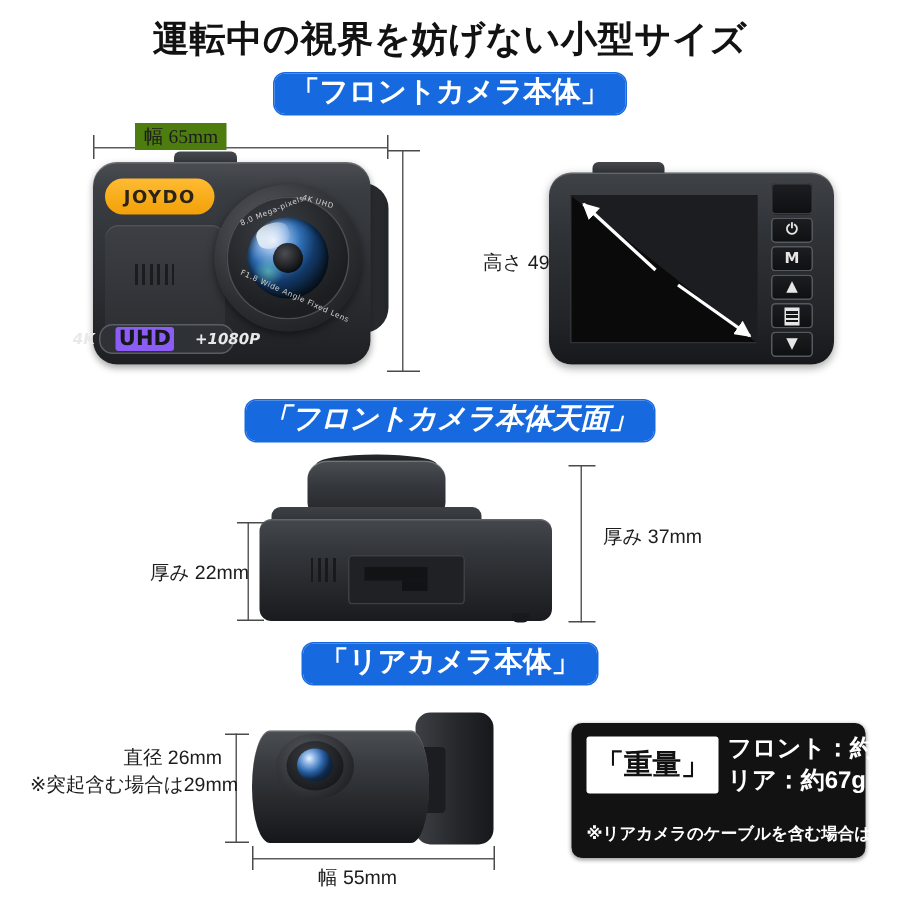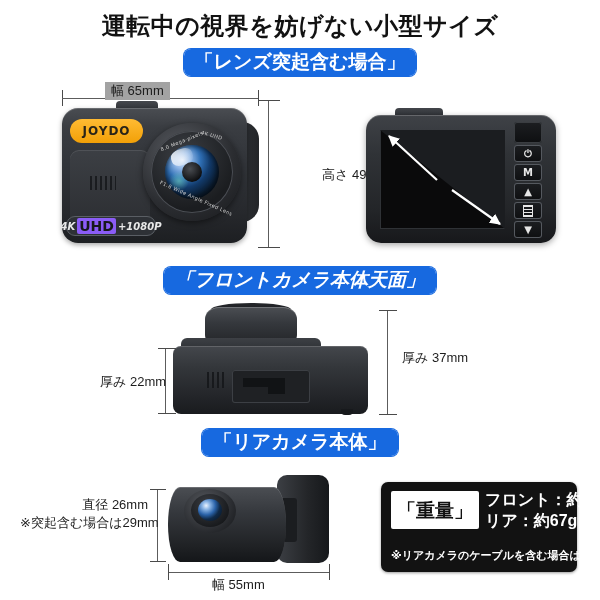--- a/index.html
+++ b/index.html
@@ -90,21 +90,21 @@
     left:90px;top:176px;width:26px;height:14px;
     background:
       repeating-linear-gradient(90deg,#15171a 0 2px,transparent 2px 5px);
     opacity:.85;
   }
   .res-badge{
     left:66px;top:216px;width:88px;height:18px;
     border-radius:9px;
     background:#2e3136;
     border:1px solid #5a5e64;
-    display:flex;align-items:center;justify-content:center;gap:2px;
+    display:flex;align-items:center;justify-content:center;gap:14px;
     font-size:10px;font-weight:700;color:#e9e9e9;font-style:italic;
     font-family:"DejaVu Sans",sans-serif;
   }
   .res-badge .uhd{
     background:#8b5cf6;color:#16181a;border-radius:2px;
     padding:0 2px;font-size:14px;font-style:normal;
   }
 
   
   .lens-outer{
@@ -284,21 +284,21 @@
   }
 </style>
 </head>
 <body>
 
 <div id="page">
 
   <div class="abs headline">運転中の視界を妨げない小型サイズ</div>
 
   <div class="abs badge-wrap" style="top:50px;">
-    <span class="badge">「レンズ突起含む場合」</span>
+    <span class="badge">「フロントカメラ本体」</span>
   </div>
 
   <div class="abs fc-topnub"></div>
   <div class="abs fc-rightlobe"></div>
   <div class="abs fc-body"></div>
   <div class="abs fc-panel"></div>
   <div class="abs logo-pill">JOYDO</div>
   <div class="abs speaker"></div>
   <div class="abs res-badge">
     <span>4K</span>
@@ -311,21 +311,21 @@
   <div class="abs lens-pupil"></div>
   <div class="abs lens-text">
     <span class="lt-top">8.0 Mega-pixels</span>
     <span class="lt-top2">4K  UHD</span>
     <span class="lt-bot">F1.8 Wide Angle Fixed Lens</span>
   </div>
 
   <div class="abs tick-v" style="left:62px;top:90px;height:16px;"></div>
   <div class="abs tick-v" style="left:258px;top:90px;height:16px;"></div>
   <div class="abs rule-h" style="left:62px;top:98px;width:196px;"></div>
-  <div class="abs dim" style="left:105px;top:82px;background:#a3a3a3;padding:0 6px;">幅 65mm</div>
+  <div class="abs dim" style="left:90px;top:82px;background:#4d7c0f;padding:0 6px;font-family:Liberation Serif, serif;">幅 65mm</div>
 
   <div class="abs rule-v" style="left:268px;top:100px;height:148px;"></div>
   <div class="abs tick-h" style="left:258px;top:100px;width:22px;"></div>
   <div class="abs tick-h" style="left:258px;top:247px;width:22px;"></div>
   <div class="abs dim" style="left:282px;top:166px;margin-left:40px;">高さ 49mm</div>
 
   <div class="abs rc-topnub"></div>
   <div class="abs rc-body"></div>
   <div class="abs rc-screen">
       <div class="wedge"></div>

